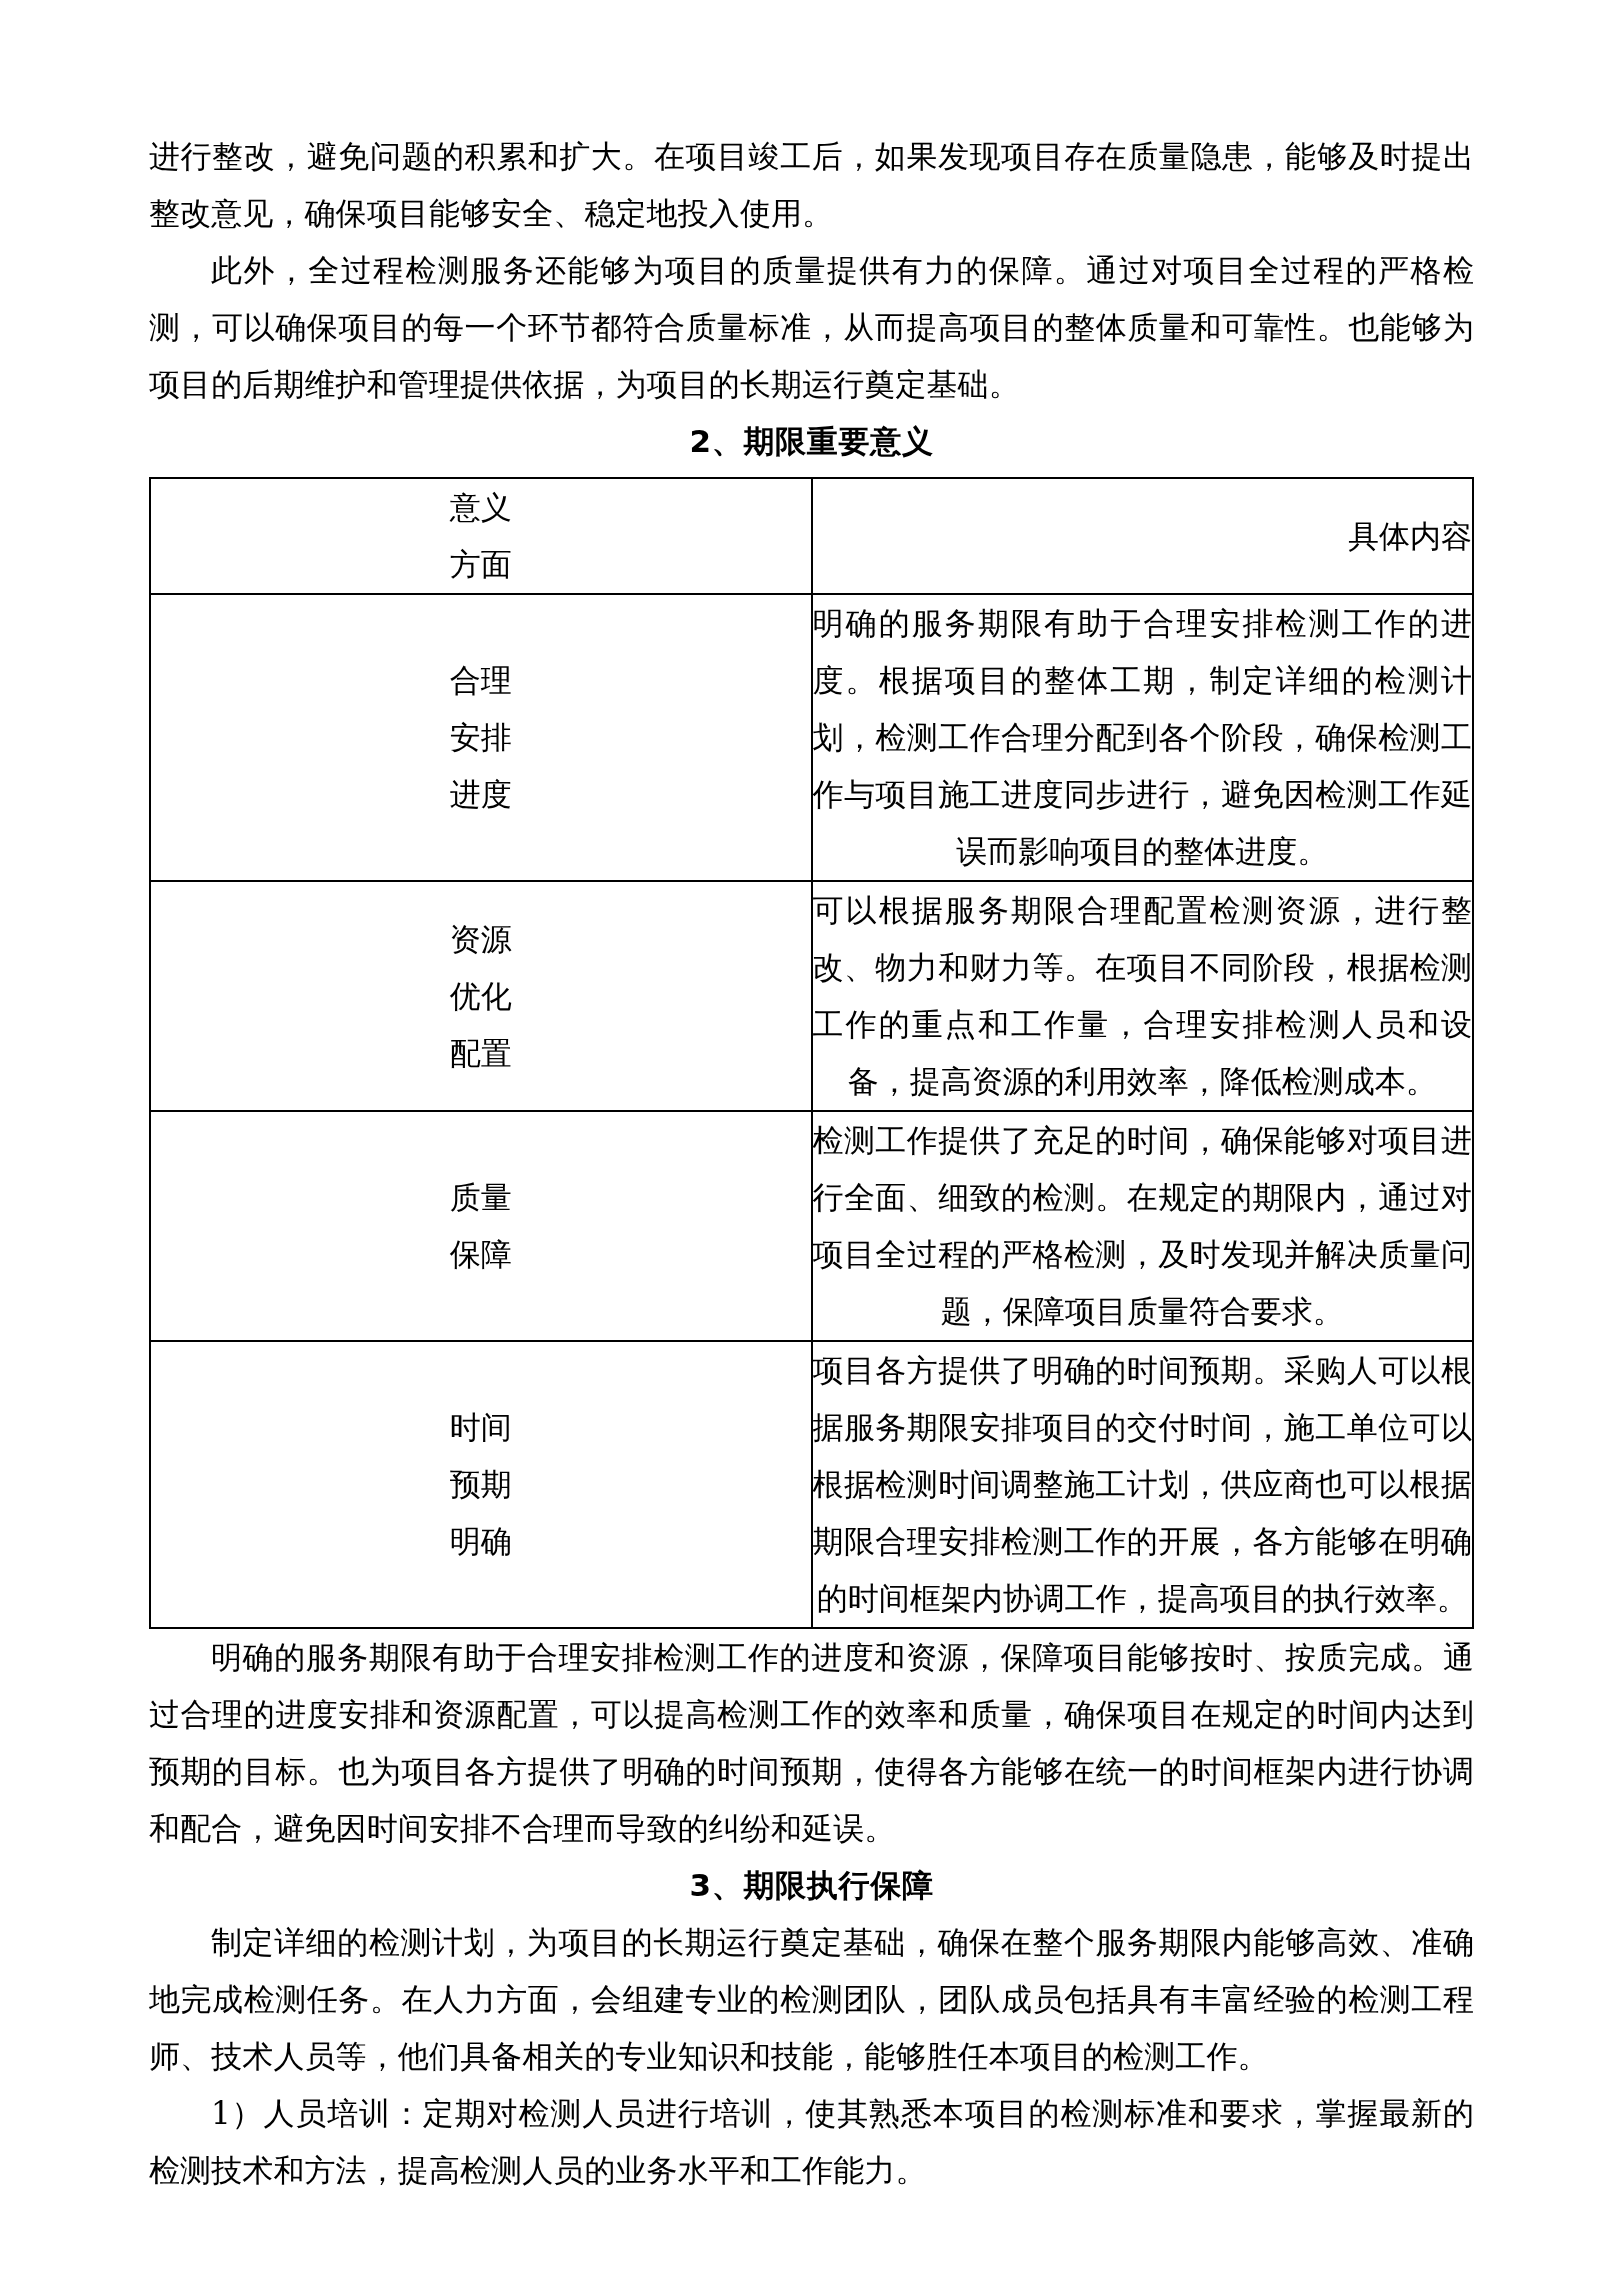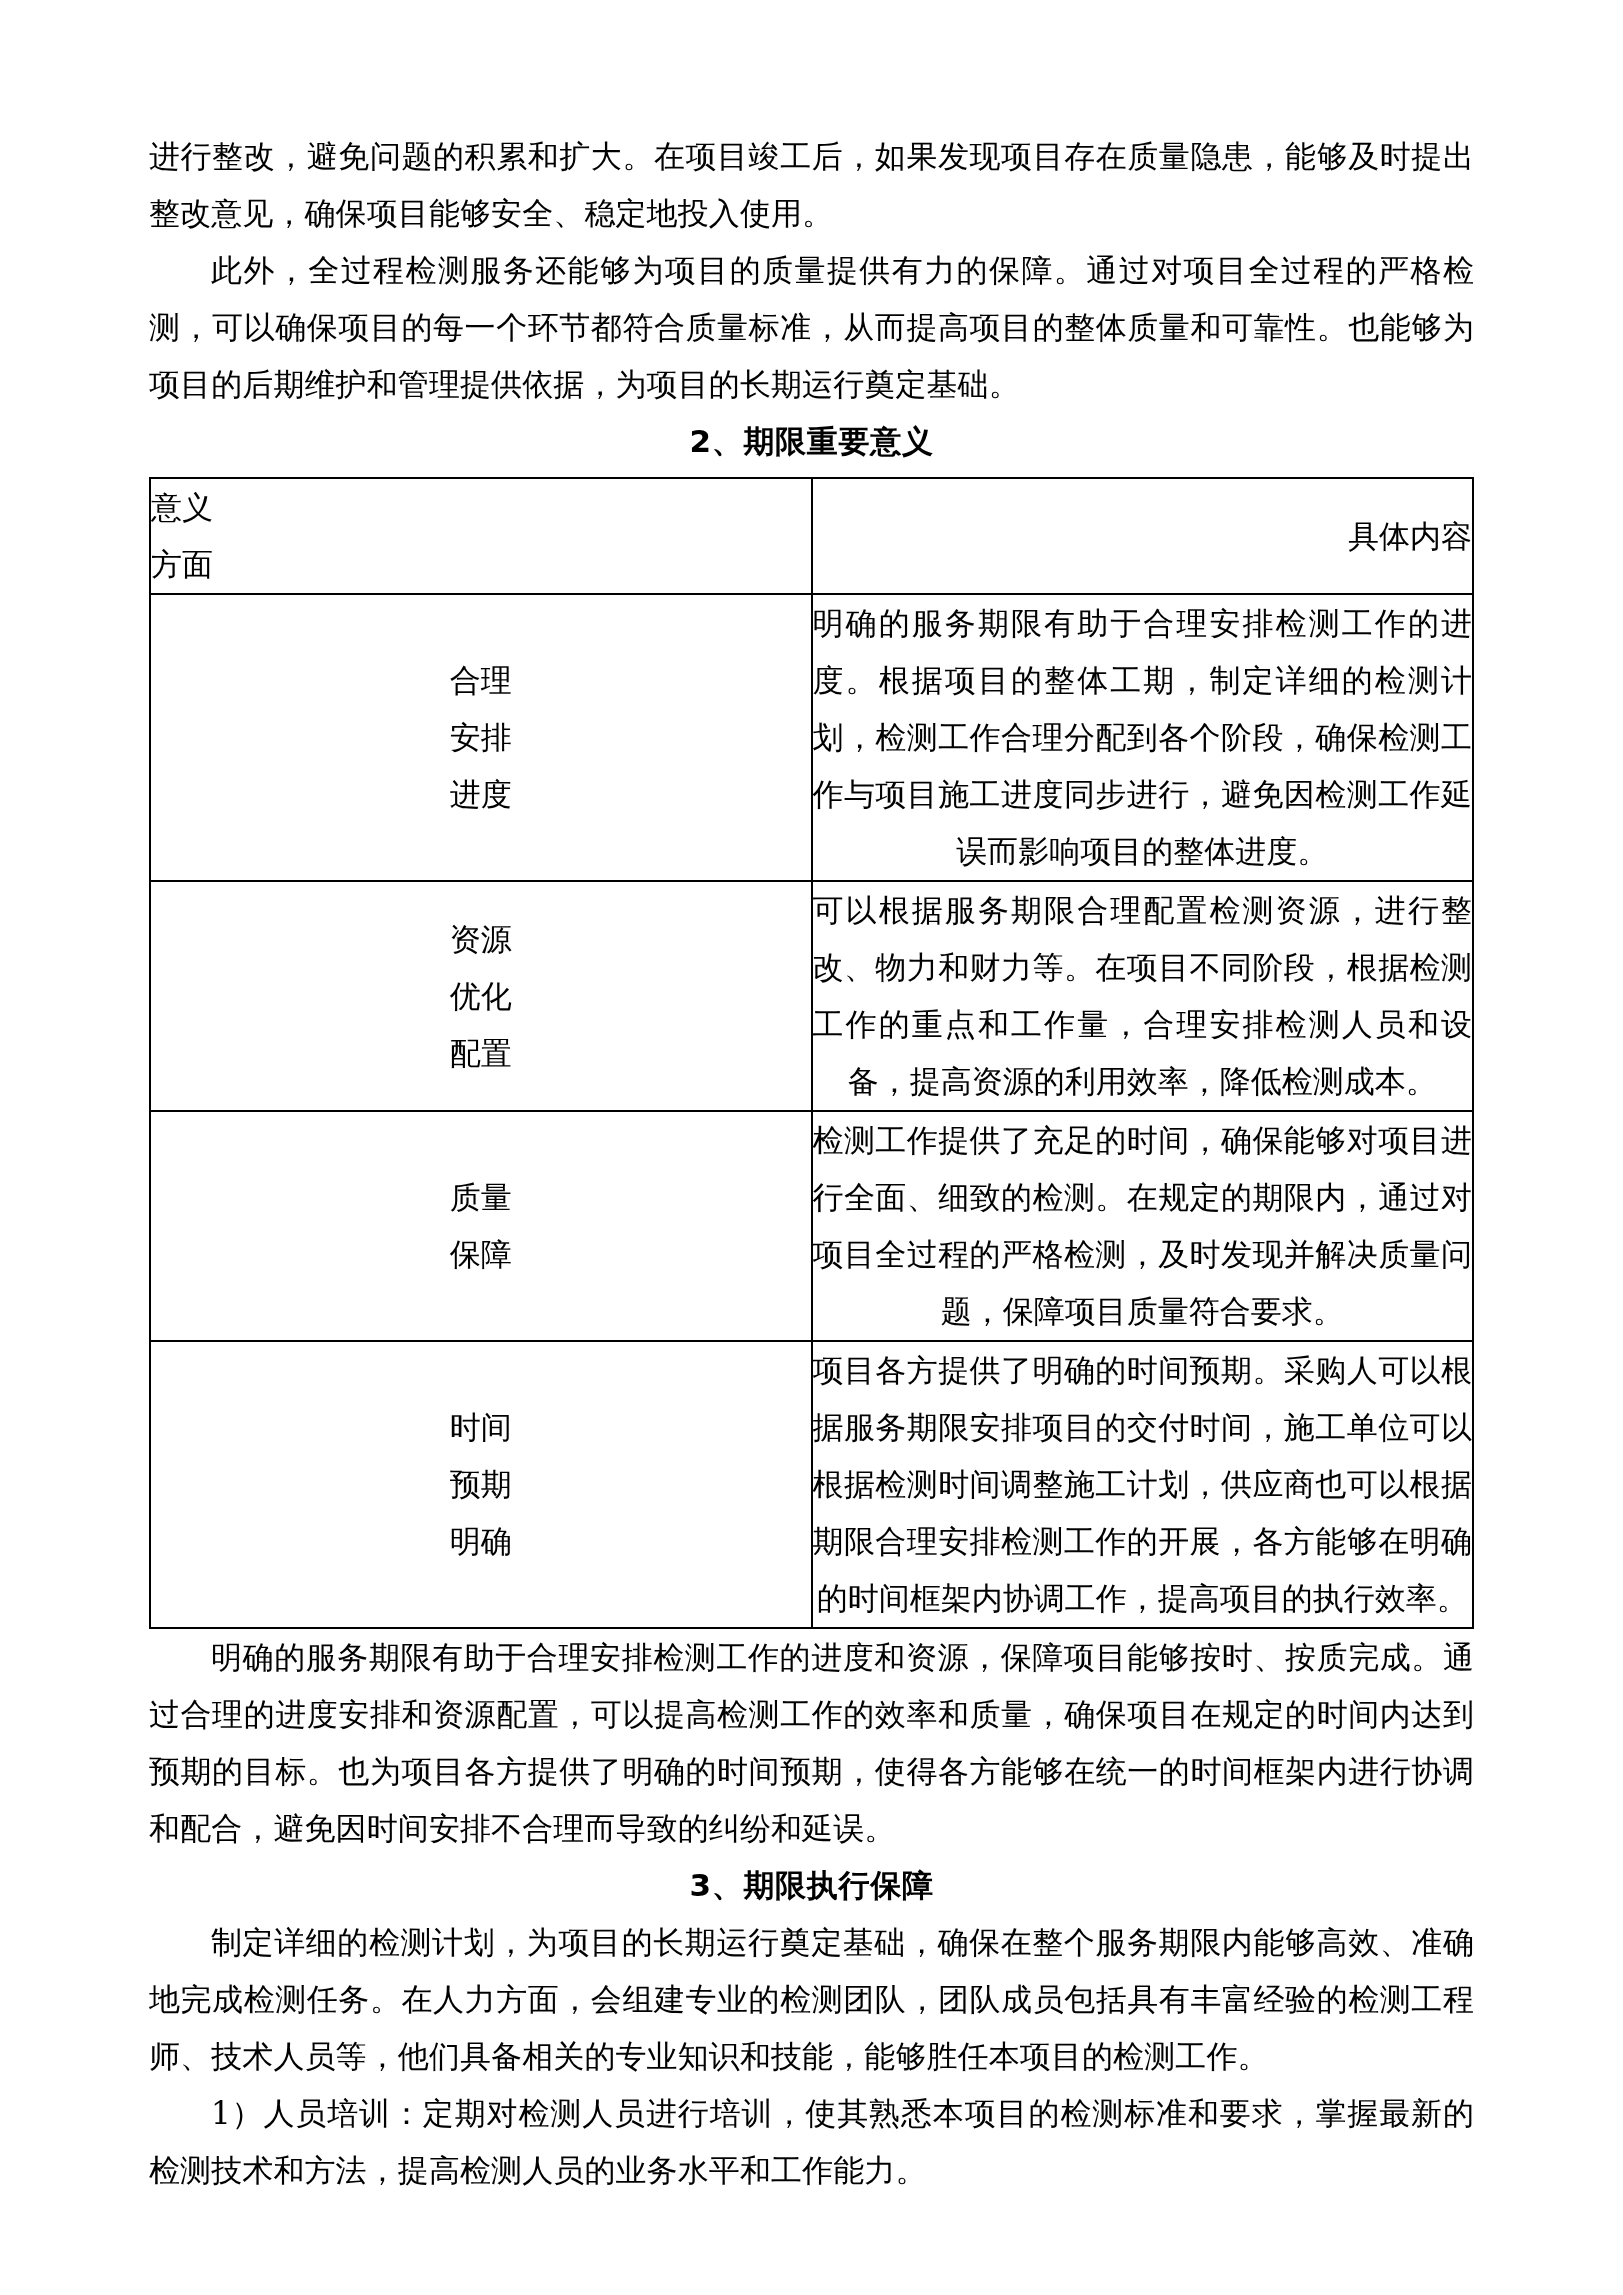--- a/index.html
+++ b/index.html
@@ -66,21 +66,21 @@
     padding: 3.9px 6.5px;
     border-radius: 31px;
   }
   td.col-content {
     text-align: justify;
     text-justify: inter-ideograph;
     text-align-last: center;
     padding: 3.9px 10.5px 3.9px 9.2px;
   }
   td.header-aspect {
-    text-align: left;
+    text-align: center;
     padding: 3.9px 6.5px;
   }
   td.header-content {
     text-align: right;
     padding: 3.9px 10.5px;
   }
   .cellline {
     display: block;
   }
 </style>

